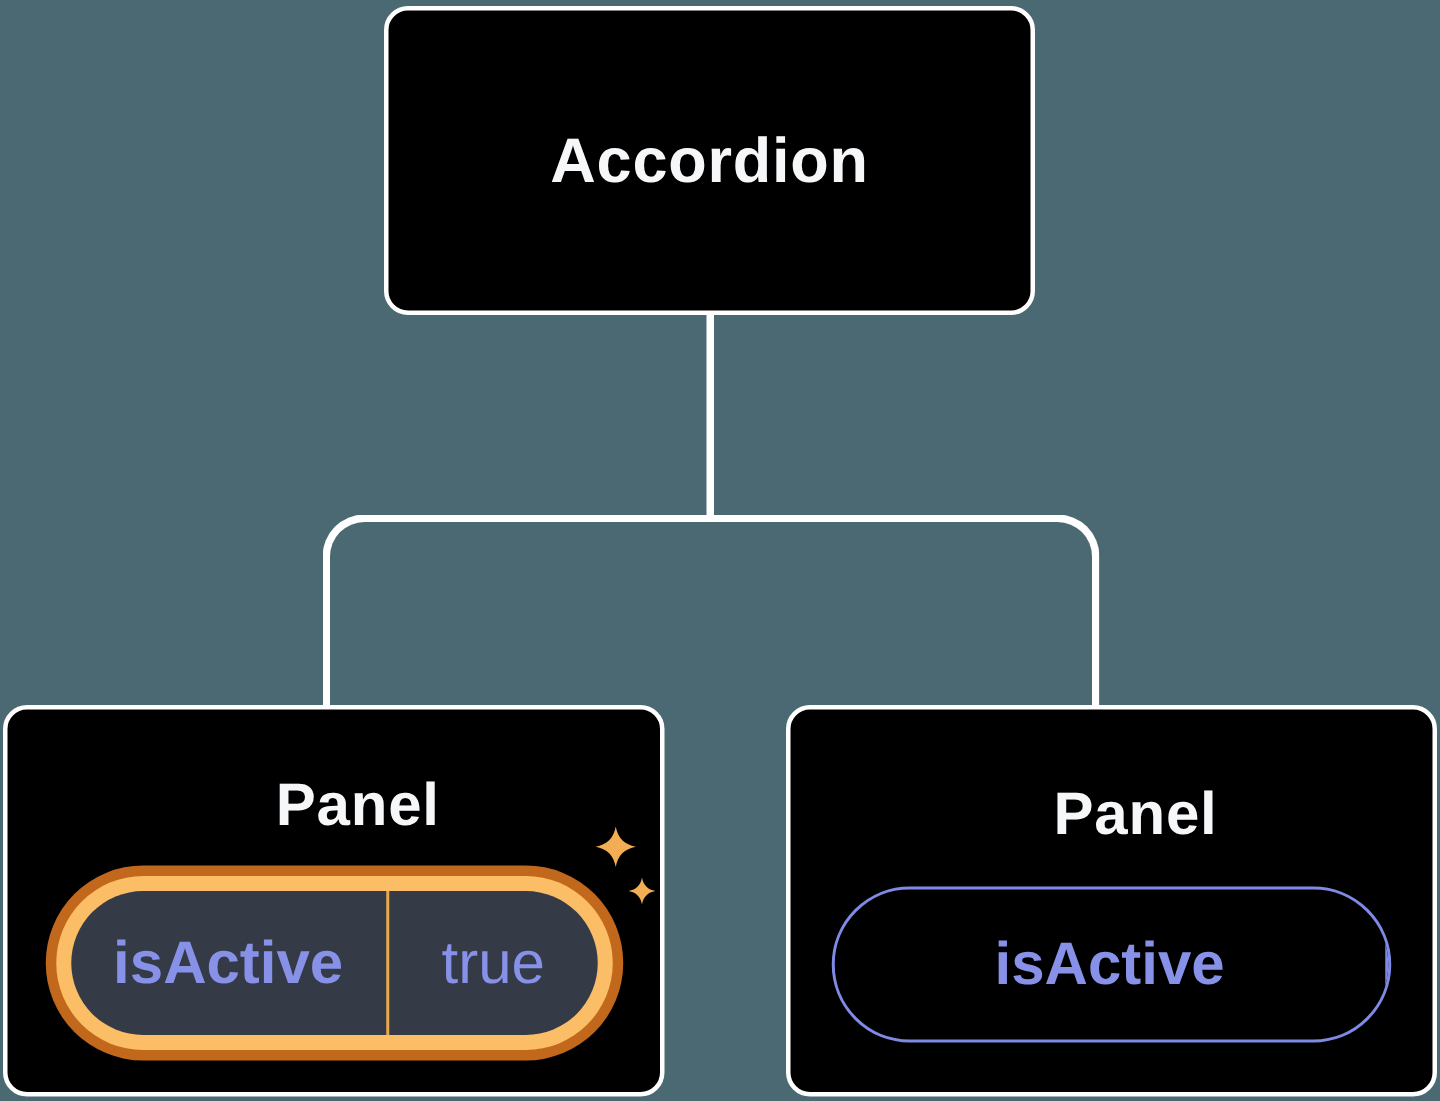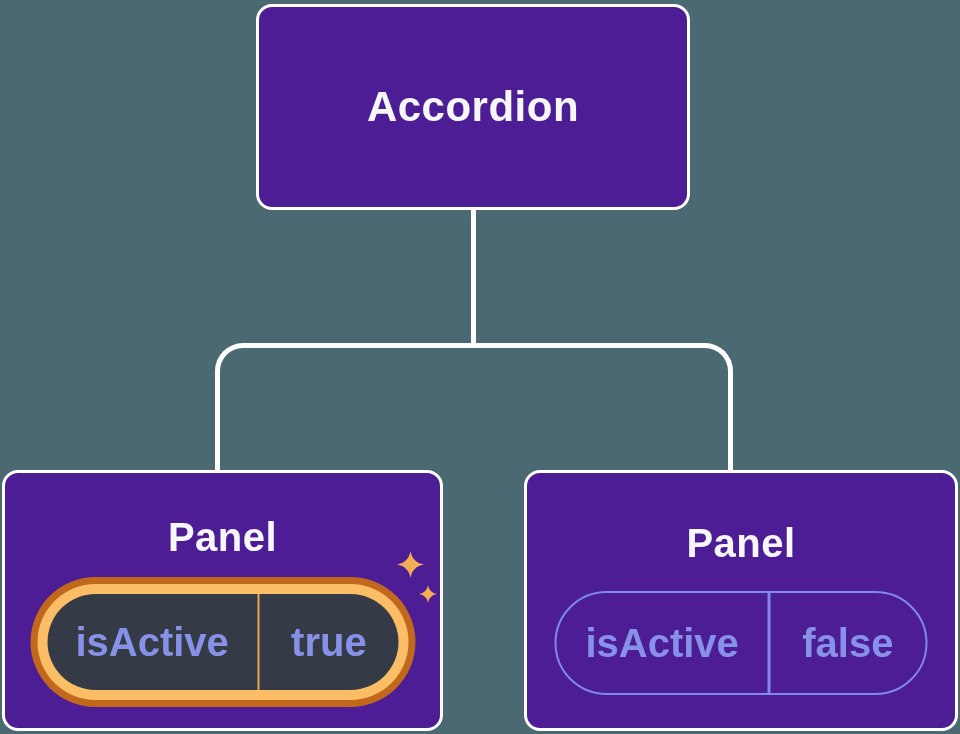--- a/index.html
+++ b/index.html
@@ -6,21 +6,21 @@
   html, body { width: 960px; height: 734px; overflow: hidden; }
   body {
     position: relative;
     background: #4B6972;
     font-family: "Liberation Sans", sans-serif;
   }
 
   
   .card {
     position: absolute;
-    background: #4c1d95;
+    background: #000000;
     border: 3.5px solid #FFFFFF;
     border-radius: 16px;
   }
   .root-card {
     left: 256px; top: 4px;
     width: 434px; height: 206px;
     display: flex; align-items: center; justify-content: center;
   }
   .root-title {
     color: #F6F7F9;
@@ -46,21 +46,21 @@
     border-top-left-radius: 28px;
     border-top-right-radius: 28px;
   }
 
   
   .panel-left  { left: 2px;   top: 470px; width: 441px; height: 261px; }
   .panel-right { left: 524px; top: 470px; width: 434px; height: 261px; }
 
   .panel-title {
     position: absolute;
-    left: 0; width: 100%;
+    left: 16px; width: 100%;
     text-align: center;
     color: #F6F7F9;
     font-size: 40px;
     font-weight: 600;
     letter-spacing: 0.5px;
   }
   .panel-left  .panel-title { top: 42px; }
   .panel-right .panel-title { top: 48px; }
 
   
@@ -104,21 +104,21 @@
   .pill-plain .divider { width: 2.5px; background: #7E8AE5; }
 
   
   .cell {
     display: flex; align-items: center; justify-content: center;
     color: #8791E8;
     font-size: 40px;
     font-weight: 700;
   }
   .cell-name-active  { flex: 1.52; }
-  .cell-value-active { flex: 1; font-weight: 700; }
+  .cell-value-active { flex: 1; font-weight: 400; }
   .cell-name-plain   { flex: 1.36; }
   .cell-value-plain  { flex: 1; }
 
   
   .sparkle { position: absolute; }
   .sparkle-large { left: 392px; top: 78px;  width: 27px; height: 27px; }
   .sparkle-small { left: 414px; top: 112px; width: 18px; height: 18px; }
 </style>
 </head>
 <body>
@@ -150,15 +150,14 @@
     <path fill="#F3AD55" d="M12 0C13.2 6.8 17.2 10.8 24 12C17.2 13.2 13.2 17.2 12 24C10.8 17.2 6.8 13.2 0 12C6.8 10.8 10.8 6.8 12 0Z"></path>
   </svg>
 </div>
 
 <div class="card panel-right">
   <div class="panel-title">Panel</div>
 
   <div class="pill-plain">
     <div class="cell cell-name-plain">isActive</div>
     <div class="divider"></div>
-    <div class="cell cell-value-plain">false</div>
   </div>
 </div>
 
 </body></html>

